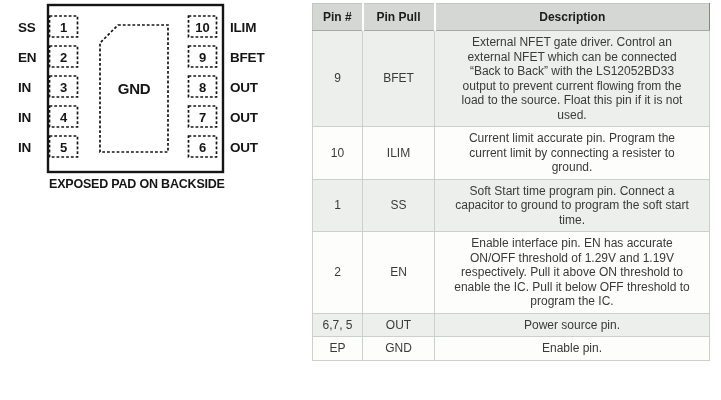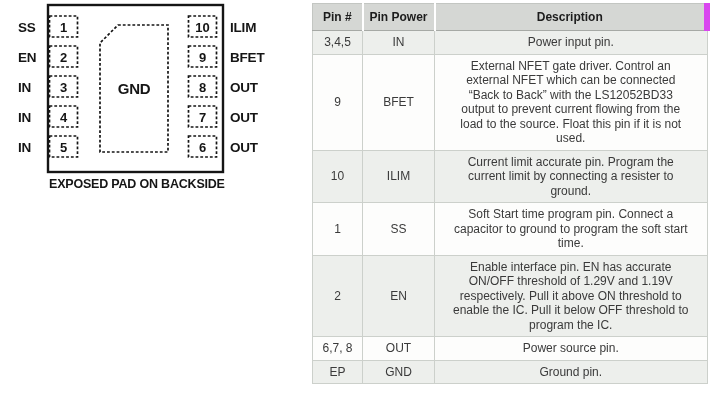--- a/index.html
+++ b/index.html
@@ -45,21 +45,21 @@
     background: #d5d7d4;
     color: #1c1c1c;
     font-size: 12px;
     font-weight: bold;
     padding: 6px 2px;
     text-align: center;
     border: 1px solid #c3c6c2;
     border-right: 2px solid #ffffff;
     border-bottom: 1px solid #a6a9a5;
   }
-  .pin-table th:last-child { border-right: 6px solid #d946ef; }
+  .pin-table th:last-child { border-right: 1px solid #d946ef; }
   .pin-table td {
     font-size: 12px;
     color: #3a3a3a;
     text-align: center;
     vertical-align: middle;
     padding: 4px 5px;
     line-height: 14.5px;
     border: 1px solid #ccd0cb;
   }
   .pin-table td.desc { padding: 4px 18px; }
@@ -123,30 +123,25 @@
 
   <table class="pin-table">
     <colgroup>
         <col class="c1">
         <col class="c2">
         <col class="c3">
       </colgroup>
     <thead>
       <tr>
         <th>Pin #</th>
-        <th>Pin Power</th>
+        <th>Pin Pull</th>
         <th>Description</th>
       </tr>
     </thead>
     <tbody>
-      <tr>
-        <td>3,4,5</td>
-        <td>IN</td>
-        <td class="desc">Power input pin.</td>
-      </tr>
       <tr>
         <td>9</td>
         <td>BFET</td>
         <td class="desc">External NFET gate driver. Control an external NFET which can be connected “Back to Back” with the LS12052BD33 output to prevent current flowing from the load to the source. Float this pin if it is not used.</td>
       </tr>
       <tr>
         <td>10</td>
         <td>ILIM</td>
         <td class="desc">Current limit accurate pin. Program the current limit by connecting a resister to ground.</td>
       </tr>
@@ -154,25 +149,25 @@
         <td>1</td>
         <td>SS</td>
         <td class="desc">Soft Start time program pin. Connect a capacitor to ground to program the soft start time.</td>
       </tr>
       <tr>
         <td>2</td>
         <td>EN</td>
         <td class="desc">Enable interface pin. EN has accurate ON/OFF threshold of 1.29V and 1.19V respectively. Pull it above ON threshold to enable the IC. Pull it below OFF threshold to program the IC.</td>
       </tr>
       <tr>
-        <td>6,7, 8</td>
+        <td>6,7, 5</td>
         <td>OUT</td>
         <td class="desc">Power source pin.</td>
       </tr>
       <tr>
         <td>EP</td>
         <td>GND</td>
-        <td class="desc">Ground pin.</td>
+        <td class="desc">Enable pin.</td>
       </tr>
     </tbody>
   </table>
 
 </div>
 
 </body></html>

